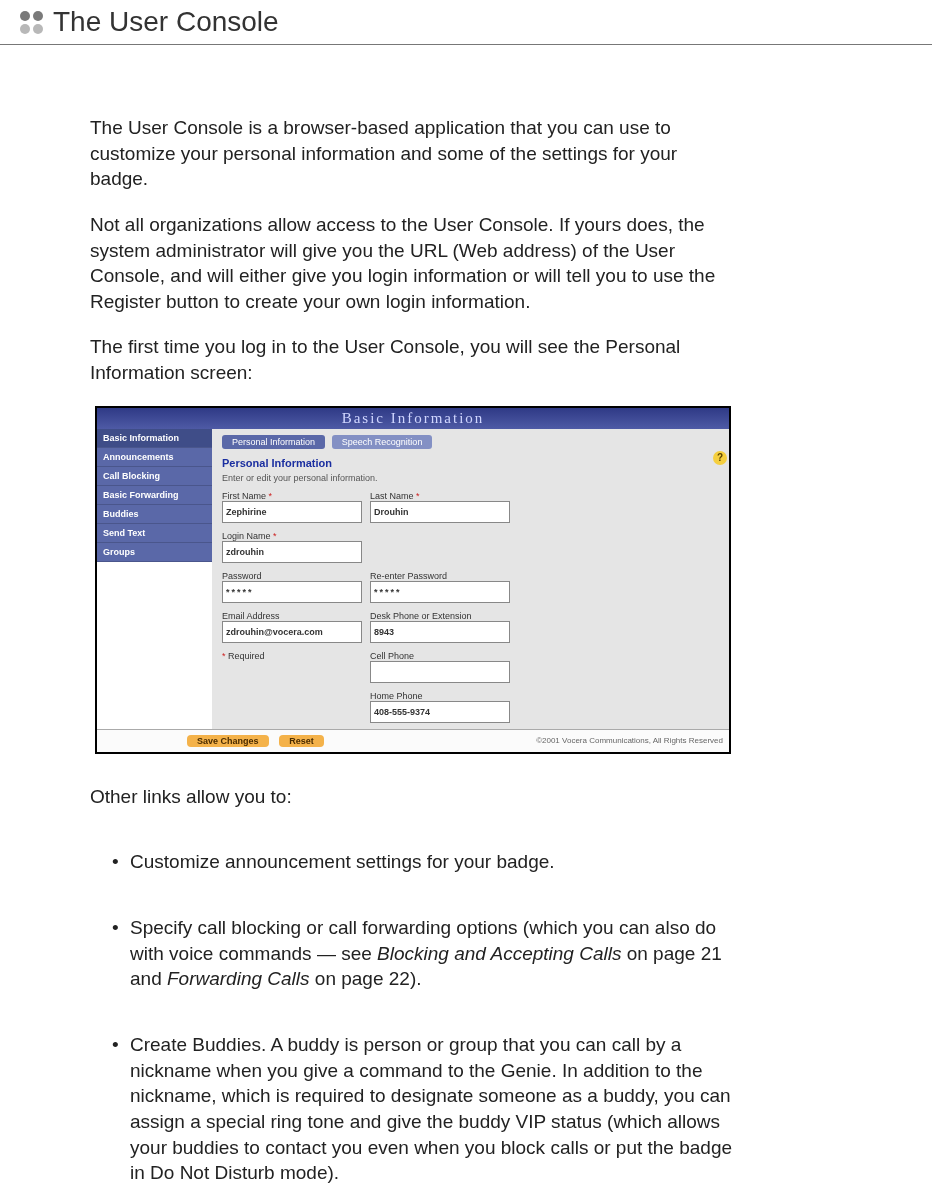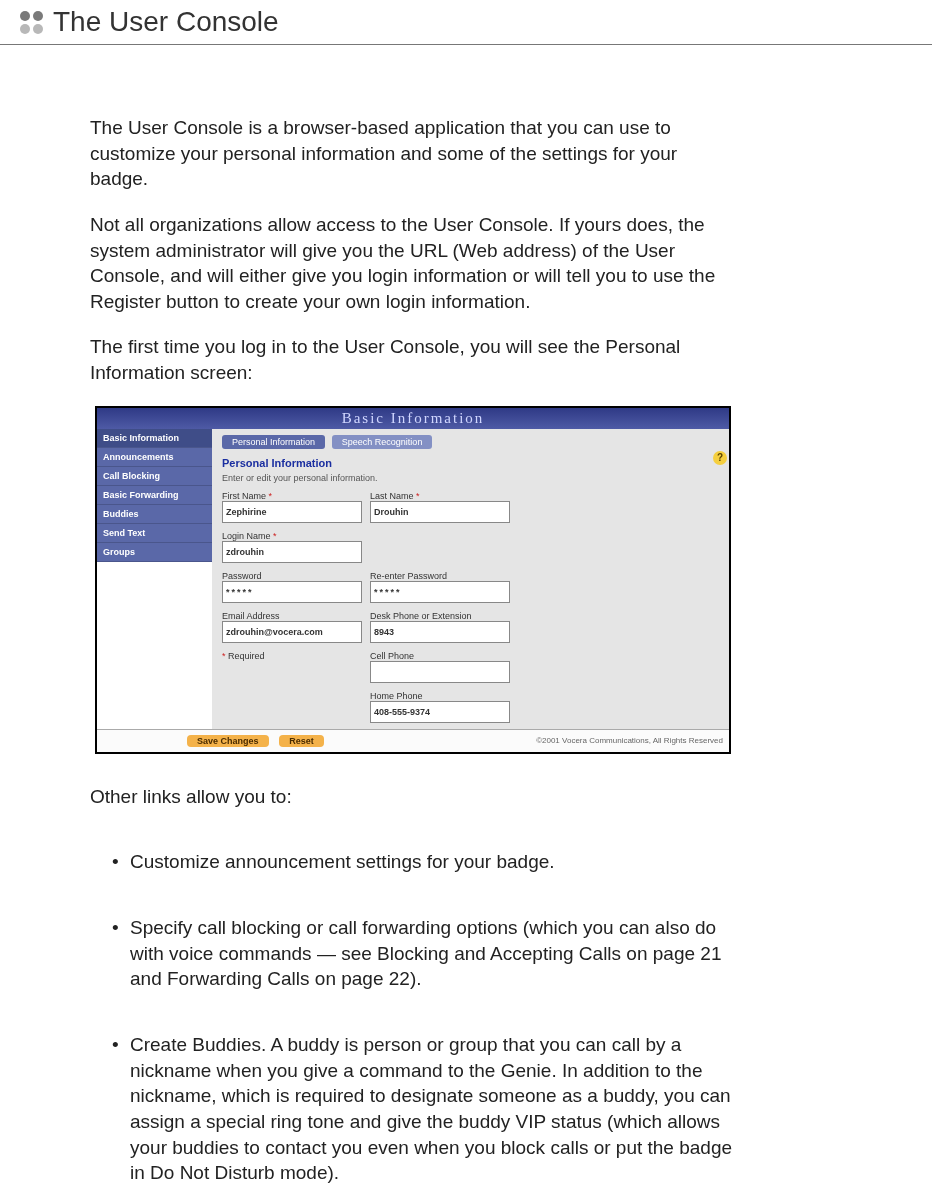--- a/index.html
+++ b/index.html
@@ -130,21 +130,21 @@
     margin: 30px 90px 0 90px;
     font-size:19px;
     line-height:1.35;
     max-width:650px;
   }
   ul.bullets { list-style:none; padding:0; margin:10px 0 0 22px;}
   ul.bullets > li { position:relative; padding-left:18px; margin-bottom:18px;margin-top:40px; }
   ul.bullets > li::before {
     content:"•"; position:absolute; left:0; top:0; font-size:19px;
   }
-  .italic { }
+  .italic { font-style:italic; }
   .page-footer {
     font-size:15px;
     margin: 60px 80px 0 0;
     color:#222;
   }
   .page-footer .dots-inline {
     letter-spacing:1px;
   }
 </style>
 </head>

